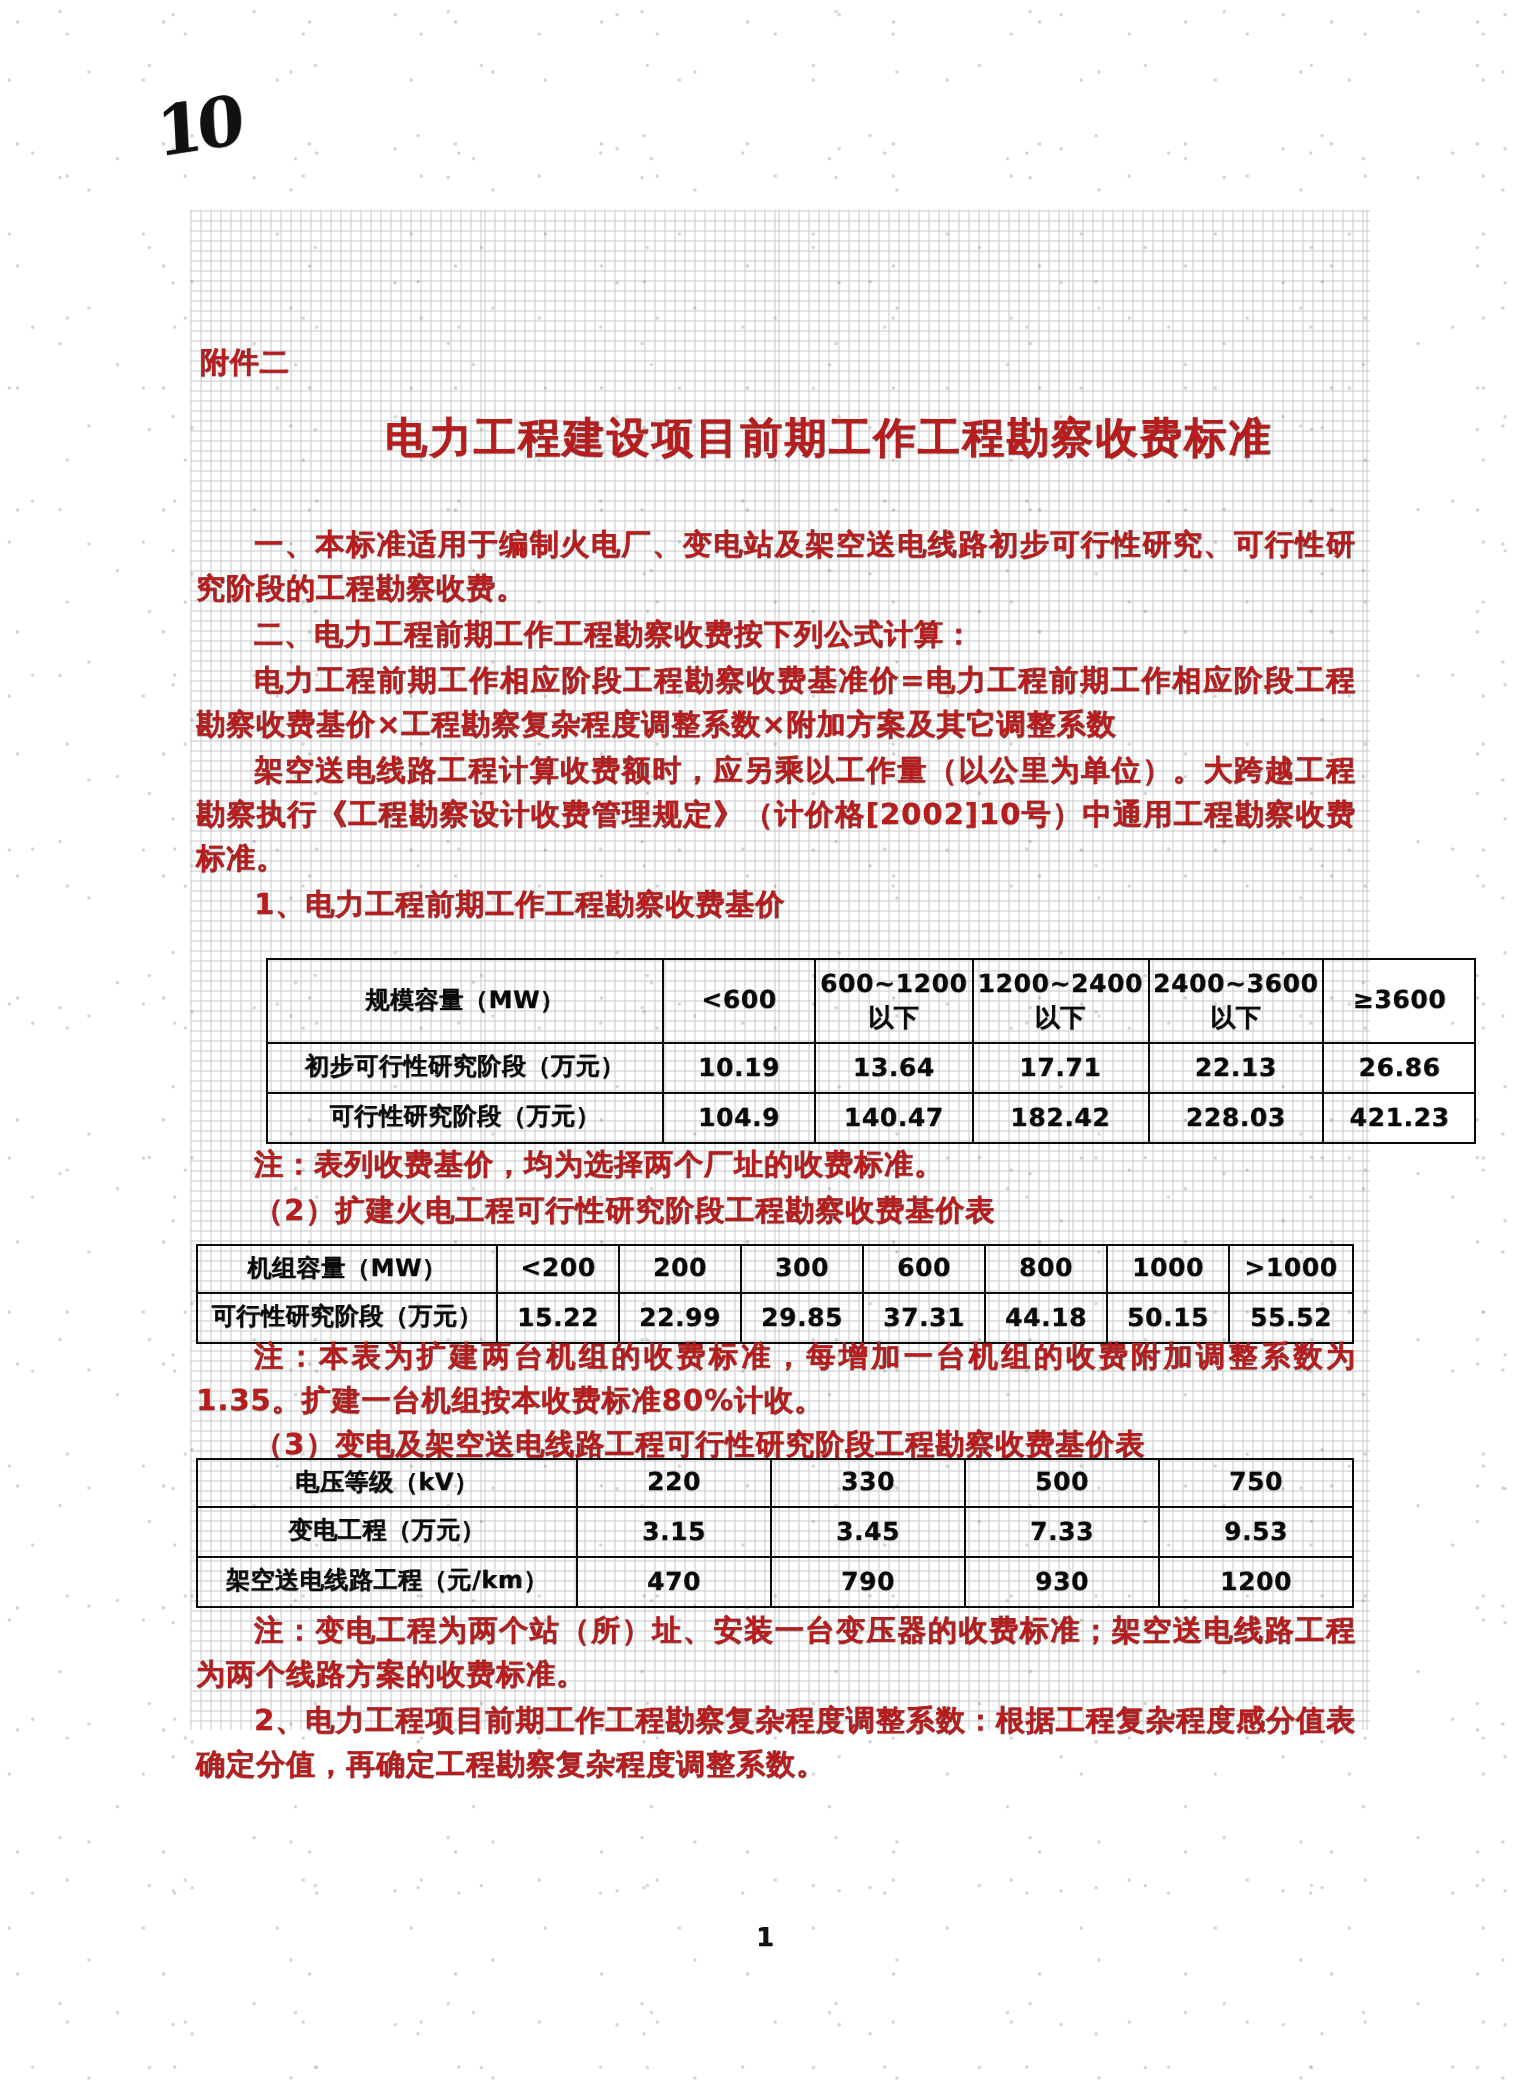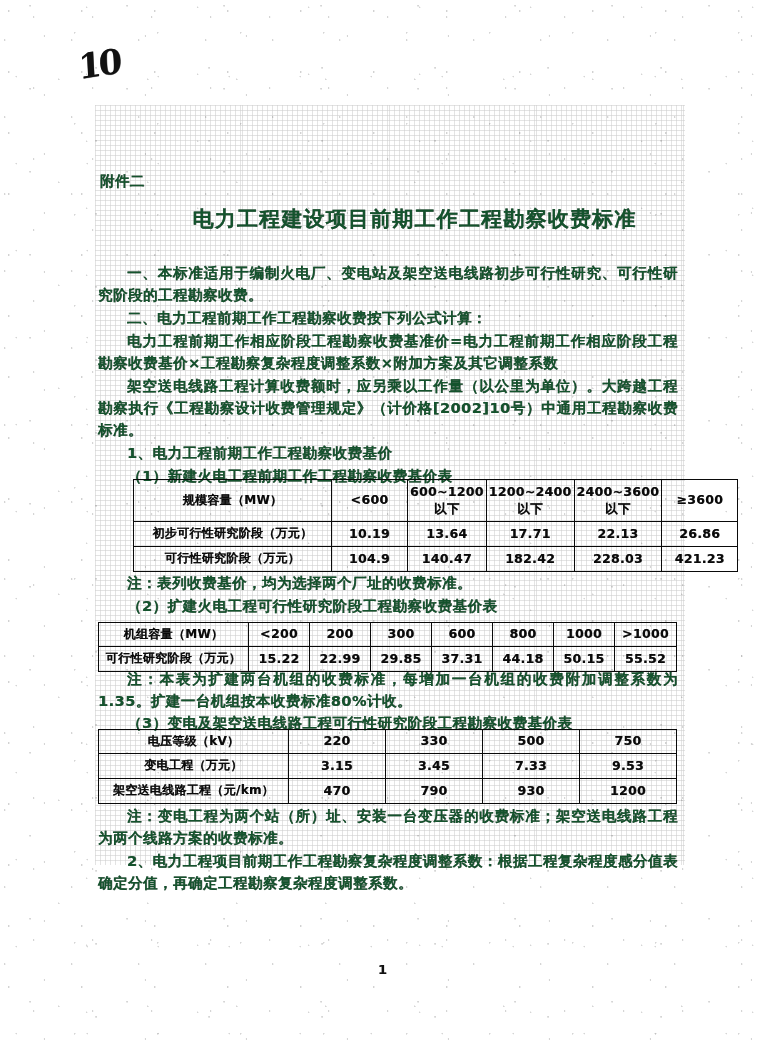--- a/index.html
+++ b/index.html
@@ -54,21 +54,21 @@
       radial-gradient(circle at 7% 52%,  rgba(60,60,60,.5) 0 0.6px, transparent 1.1px),
       radial-gradient(circle at 44% 61%, rgba(60,60,60,.5) 0 0.6px, transparent 1.1px),
       radial-gradient(circle at 66% 77%, rgba(60,60,60,.5) 0 0.6px, transparent 1.1px),
       radial-gradient(circle at 23% 88%, rgba(60,60,60,.5) 0 0.6px, transparent 1.1px),
       radial-gradient(circle at 85% 93%, rgba(60,60,60,.5) 0 0.6px, transparent 1.1px);
     background-size: 73px 61px, 97px 83px, 59px 71px, 111px 67px, 83px 91px,
                      67px 77px, 101px 59px, 89px 103px, 71px 87px, 113px 73px;
   }
 
   .ink {
-    color: #14532d;
+    color: #b91c1c;
     font-family: "DejaVu Sans", "Liberation Sans", sans-serif;
     font-weight: 700;
     letter-spacing: 0.4px;
   }
 
   
   .handmark {
     position: absolute;
     left: 78px;
     top: 44px;
@@ -183,21 +183,20 @@
   <div class="attach-label ink">附件二</div>
 
   <div class="doc-title ink">电力工程建设项目前期工作工程勘察收费标准</div>
 
   <div class="body-block">
     <p class="para indent2 ink">一、本标准适用于编制火电厂、变电站及架空送电线路初步可行性研究、可行性研究阶段的工程勘察收费。</p>
     <p class="para indent2 ink">二、电力工程前期工作工程勘察收费按下列公式计算：</p>
     <p class="para indent2 ink">电力工程前期工作相应阶段工程勘察收费基准价=电力工程前期工作相应阶段工程勘察收费基价×工程勘察复杂程度调整系数×附加方案及其它调整系数</p>
     <p class="para indent2 ink">架空送电线路工程计算收费额时，应另乘以工作量（以公里为单位）。大跨越工程勘察执行《工程勘察设计收费管理规定》（计价格[2002]10号）中通用工程勘察收费标准。</p>
     <p class="para indent2 ink">1、电力工程前期工作工程勘察收费基价</p>
-    <p class="para indent2 ink">（1）新建火电工程前期工作工程勘察收费基价表</p>
   </div>
 
   <div class="tbl-wrap tbl1">
     <table class="doc">
       <colgroup>
         <col style="width:198px">
           <col style="width:76px">
           <col style="width:76px">
         <col style="width:76px">
           <col style="width:76px">

